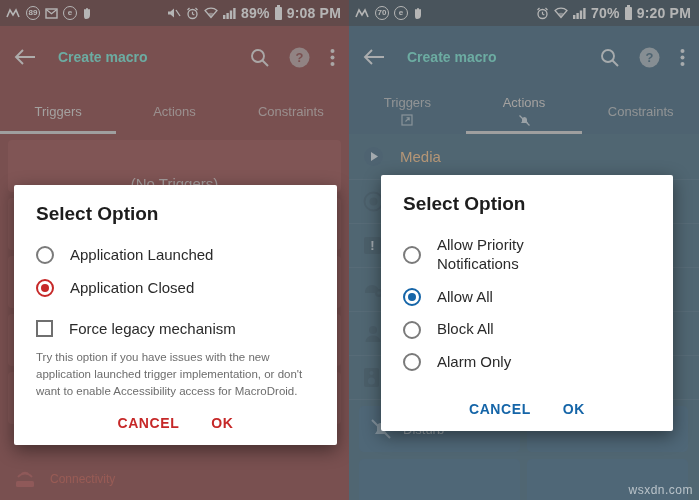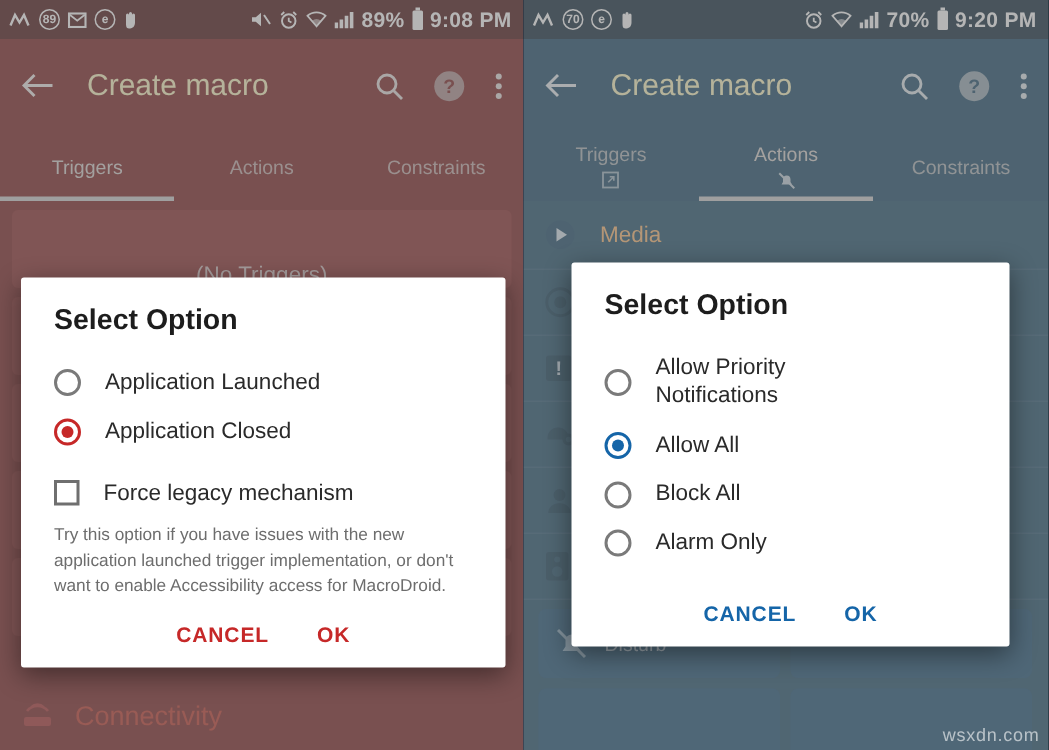--- a/index.html
+++ b/index.html
@@ -18,21 +18,21 @@
   .sb-right { margin-left:auto; display:flex; align-items:center; gap:5px; }
   .sb-ic { display:inline-flex; align-items:center; justify-content:center; }
   .sb-txt { font-size:14px; letter-spacing:.2px; }
   .circ { width:14px; height:14px; border:1.5px solid #fff; border-radius:50%;
     font-size:8px; line-height:11px; text-align:center; font-weight:bold; }
   .batt { width:7px; height:13px; background:#fff; border-radius:1px; position:relative; }
   .batt:before { content:""; position:absolute; top:-2px; left:2px; width:3px; height:2px; background:#fff; }
 
   
   .appbar { height:62px; display:flex; align-items:center; padding:0 14px; }
-  .appbar .title { font-size:20px; color:#fef9c3; margin-left:22px; font-weight:normal; }
+  .appbar .title { font-size:14px; color:#5eead4; margin-left:22px; font-weight:bold; }
   .appbar .acts { margin-left:auto; display:flex; align-items:center; gap:20px; }
 
   
   .tabs { height:46px; display:flex; position:relative; }
   .tab { flex:1; display:flex; flex-direction:column; align-items:center;
     justify-content:center; font-size:13px; color:#d8d2cf; opacity:.78; gap:3px; }
   .tab .ticon { height:14px; display:flex; align-items:center; }
   .tab.active { opacity:1; }
   .tabline { position:absolute; bottom:0; height:3px; background:#cfcfcf; }
 
@@ -40,22 +40,22 @@
   .content { position:absolute; left:0; right:0; bottom:0; top:134px; }
 
   
   .left { background:#6e1d1d; }
   .left .statusbar { background:#4b1212; }
   .left .appbar, .left .tabs { background:#7b2121; }
   .left .content { background:#7b2121; }
   .lcard { margin:6px 8px; border-radius:4px; background:#8b2a2a;
     min-height:52px; display:flex; align-items:flex-end; justify-content:center;
     color:#d9c7c7; font-size:15px; }
-  .lrow { display:flex; align-items:flex-start; gap:14px; padding:10px 14px;
-    color:#c0392b; font-size:18px; }
+  .lrow { display:flex; align-items:center; gap:14px; padding:10px 14px;
+    color:#c0392b; font-size:12px; }
 
   
   .right { background:#1b4660; }
   .right .statusbar { background:#10293a; }
   .right .appbar, .right .tabs { background:#1b4b68; }
   .right .content { background:#20506c; }
   .rrow { display:flex; align-items:center; gap:16px; padding:0 14px;
     height:44px; color:#fdba74; font-size:15px;
     border-bottom:1px solid rgba(255,255,255,.07); }
   .rcards { display:flex; flex-wrap:wrap; gap:7px; padding:6px 10px; }

